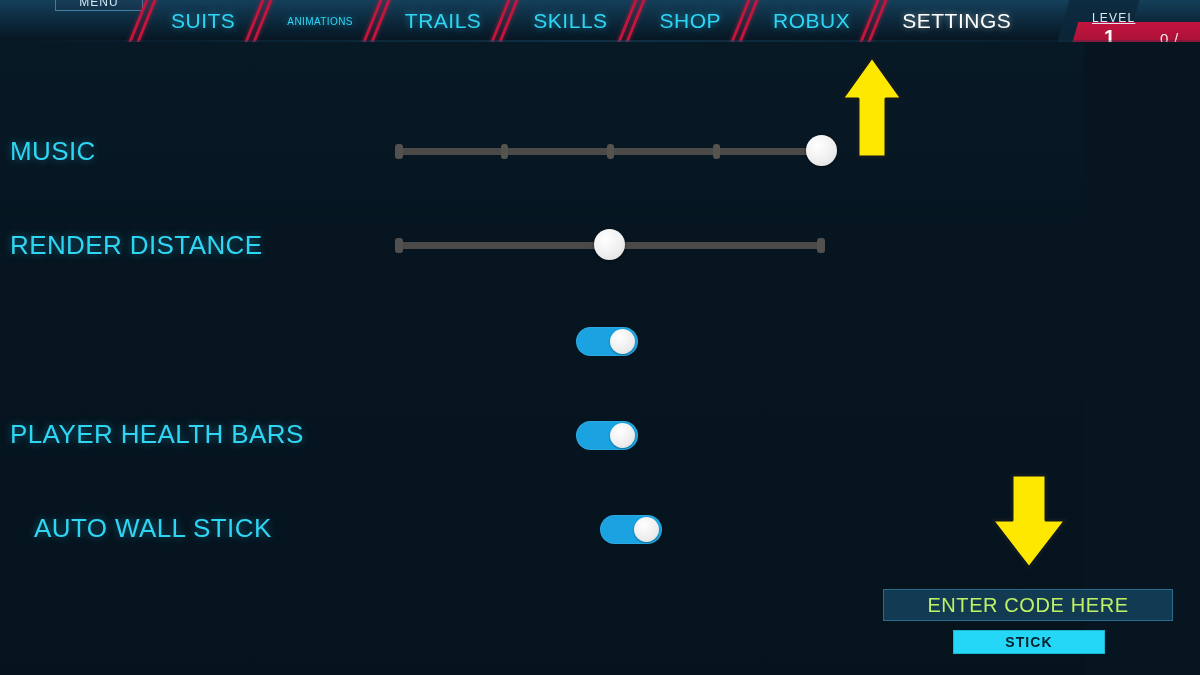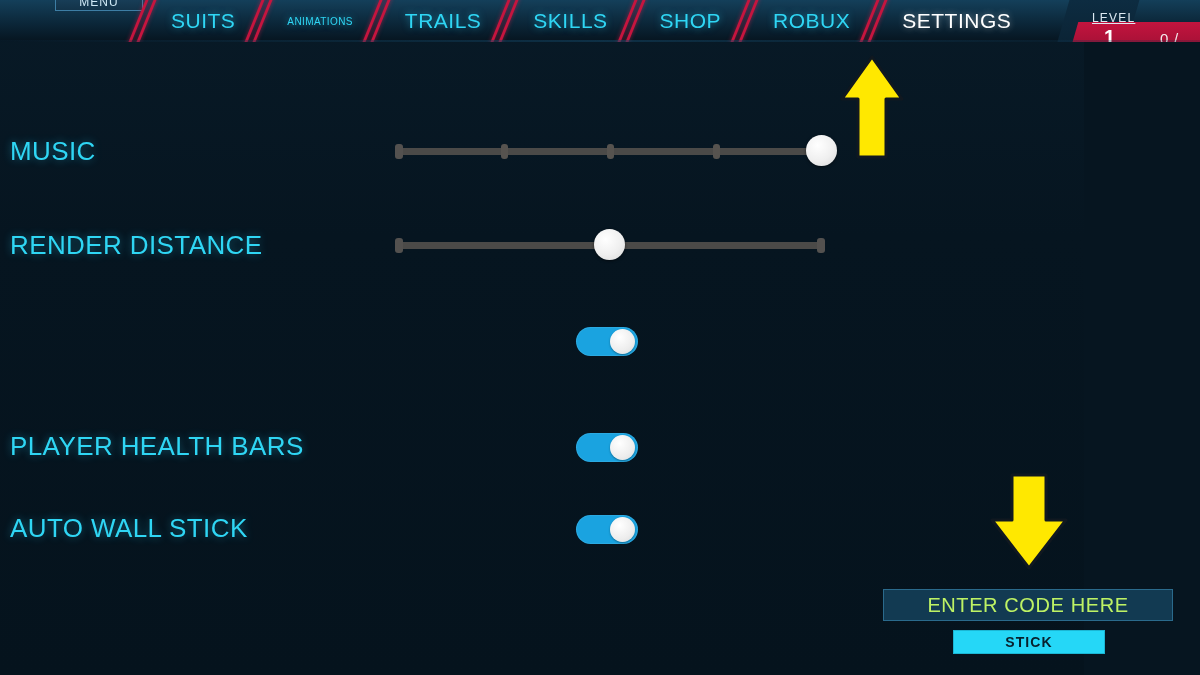--- a/index.html
+++ b/index.html
@@ -227,27 +227,27 @@
           <div class="cap l"></div>
           <div class="cap r"></div>
           <div class="knob" style="left: 212px;"></div>
         </div>
       </div>
       <div class="row" style="top: 316px;">
         <div class="toggle" style="left: 576px;">
           <div class="tknob"></div>
         </div>
       </div>
-      <div class="row" style="top: 422px;">
+      <div class="row" style="top: 410px;">
         <div class="row-label">PLAYER HEALTH BARS</div>
         <div class="toggle" style="left: 576px;">
           <div class="tknob"></div>
         </div>
       </div>
-      <div class="row" style="top: 504px;">
+      <div class="row" style="top: 504px; margin-left: 24px;">
         <div class="row-label">AUTO WALL STICK</div>
         <div class="toggle" style="left: 576px;">
           <div class="tknob"></div>
         </div>
       </div>
     </div>
 
   <div class="code-input">ENTER CODE HERE</div>
   <div class="redeem-btn">STICK</div>
 

